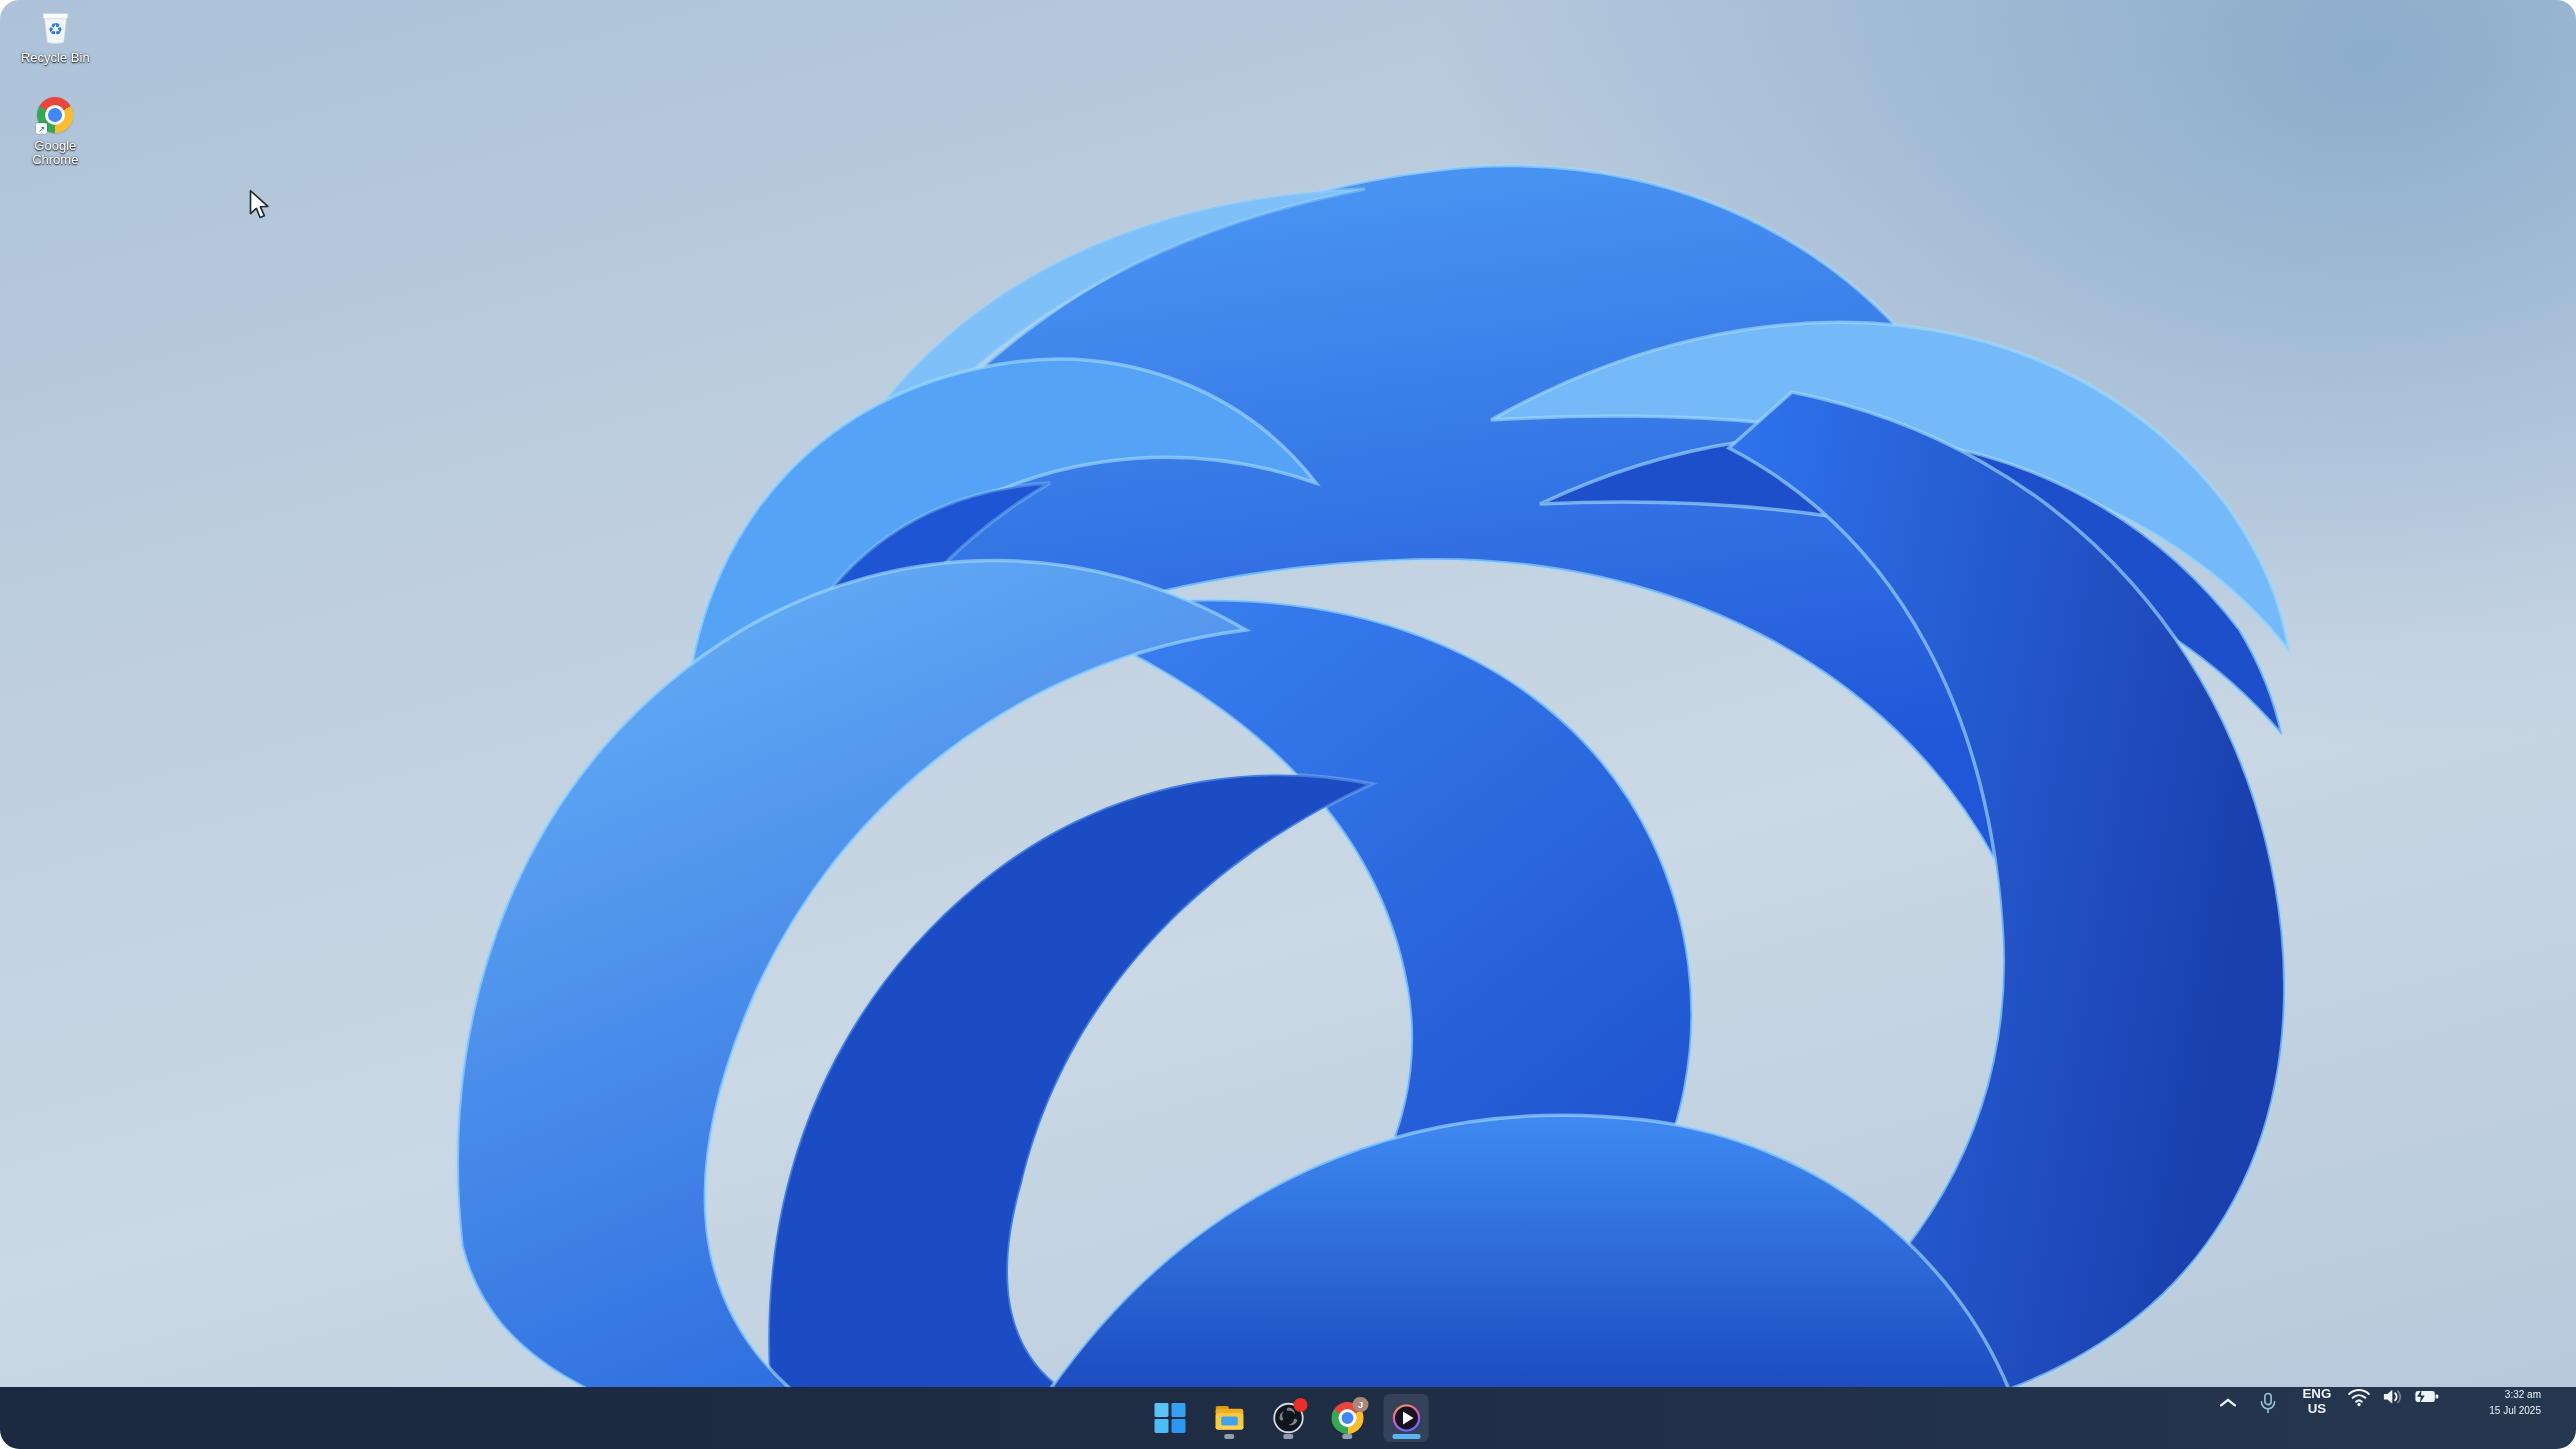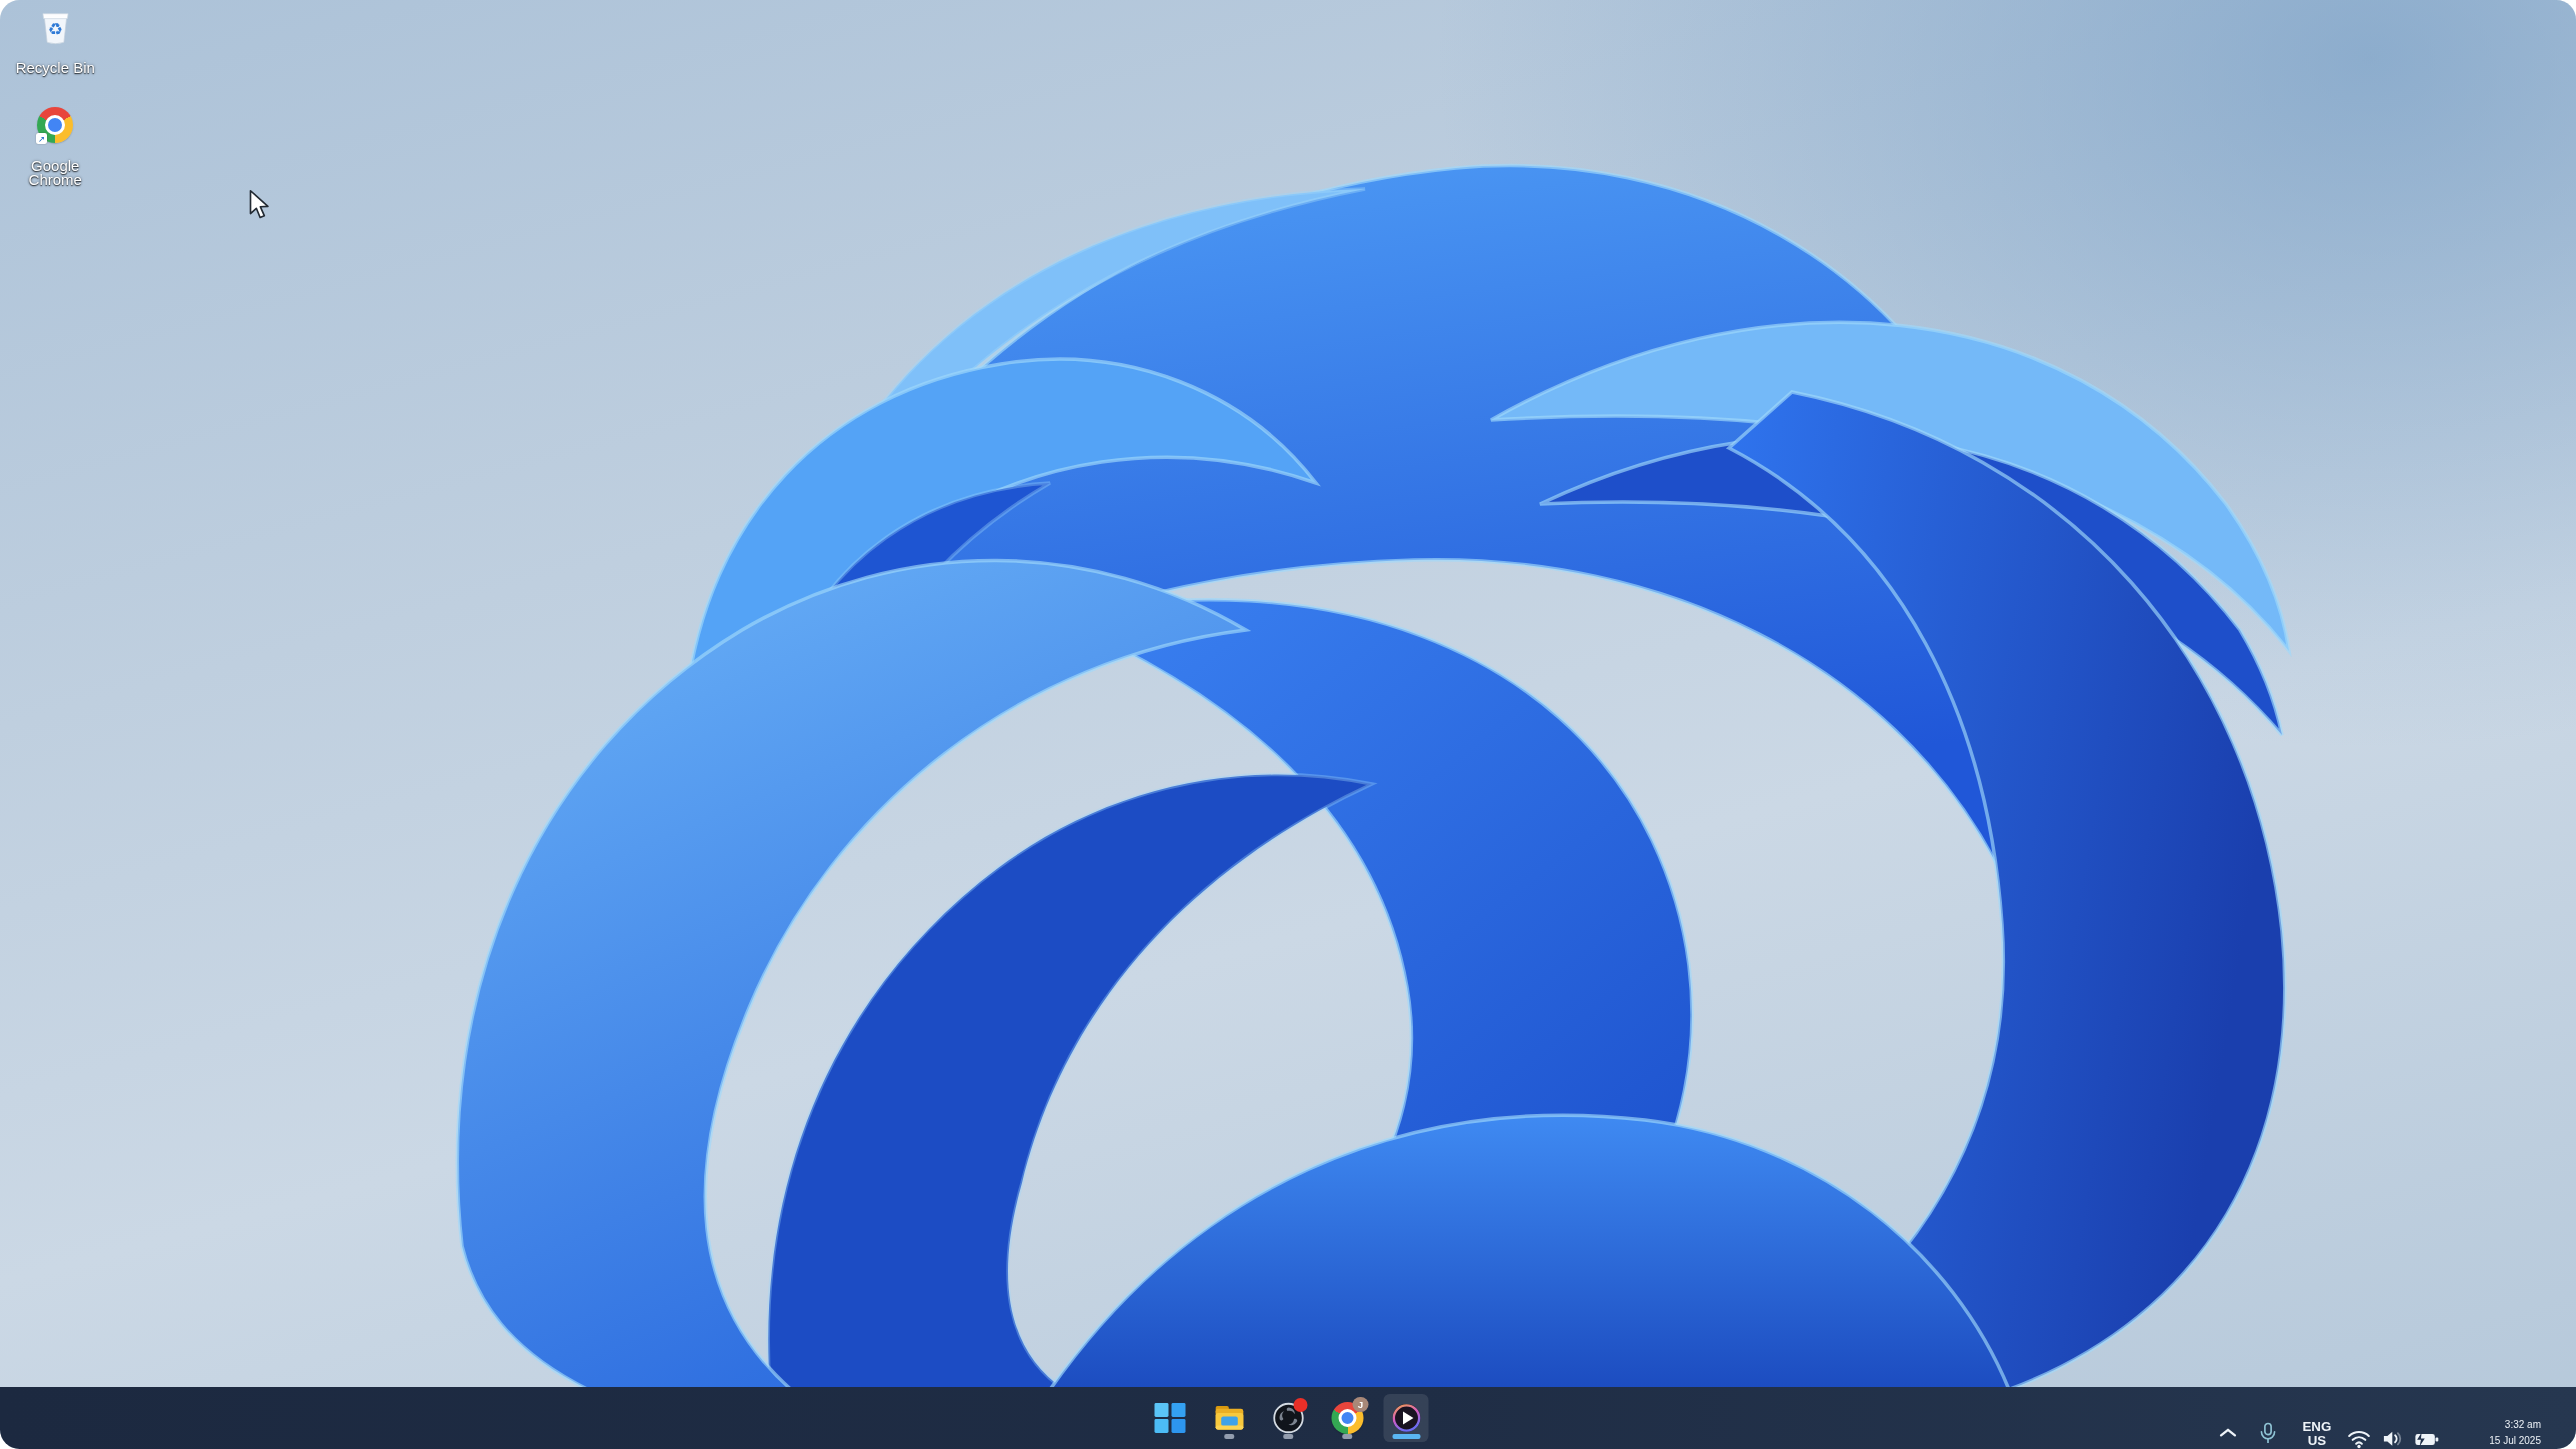--- a/index.html
+++ b/index.html
@@ -6,21 +6,21 @@
   body{width:2576px;height:1449px;font-family:"Liberation Sans",sans-serif;-webkit-font-smoothing:antialiased;}
   .screen{position:relative;width:2576px;height:1449px;border-radius:19.6px;overflow:hidden;
     background:
       radial-gradient(1610px 1190px at 92% 4%, rgba(110,152,194,.62), rgba(110,152,194,0) 58%),
       linear-gradient(165deg,#acc2d8 0%,#bfcfdf 34%,#cbd8e5 60%,#b5c8da 100%);}
   .wallpaper{position:absolute;inset:0;}
   
   .desktop-icons{position:absolute;left:9.8px;top:7px;width:91px;}
   .desktop-icon{width:91px;display:flex;flex-direction:column;align-items:center;margin-bottom:31px;cursor:default;}
   .desktop-icon .glyph{width:39px;height:39px;display:flex;align-items:center;justify-content:center;position:relative;}
-  .desktop-icon .label{margin-top:15px;font-size:15px;line-height:13.3px;color:#ffffff;text-align:center;
+  .desktop-icon .label{margin-top:5px;font-size:13px;line-height:13.3px;color:#ffffff;text-align:center;
      white-space:pre-line;text-shadow:0 0.7px 1.4px rgba(0,0,0,.85),0 0 2.8px rgba(0,0,0,.45);}
   .chrome-ball{position:relative;border-radius:50%;
      background:conic-gradient(from -60deg,#e8453c 0 120deg,#fbbd2c 120deg 240deg,#34a853 240deg 360deg);
      box-shadow:0 0.7px 1.4px rgba(0,0,0,.25);}
   .chrome-ball .hub{position:absolute;left:50%;top:50%;transform:translate(-50%,-50%);
      background:#4285f4;border:3.5px solid #ffffff;border-radius:50%;}
   .ball-52{width:36px;height:36px;} .ball-52 .hub{width:14px;height:14px;}
   .ball-46{width:32px;height:32px;} .ball-46 .hub{width:12px;height:12px;border-width:3.2px;}
   .shortcut-badge{position:absolute;left:-1.4px;bottom:-1.4px;width:11.2px;height:11.2px;background:#ffffff;border-radius:2.1px;
      display:flex;align-items:center;justify-content:center;font-size:8.4px;color:#1565c0;box-shadow:0 0 1.4px rgba(0,0,0,.4);}
@@ -40,21 +40,21 @@
   .win-logo{display:grid;grid-template-columns:14px 14px;grid-template-rows:14px 14px;gap:2.8px;}
   .win-logo i{border-radius:1.4px;}
   .win-logo i:nth-child(1){background:#5ac4f7;}
   .win-logo i:nth-child(2){background:#34a1f2;}
   .win-logo i:nth-child(3){background:#4cbcf6;}
   .win-logo i:nth-child(4){background:#2d96ef;}
   .badge-dot{position:absolute;top:4.2px;right:2.8px;width:14px;height:14px;border-radius:50%;background:#e92f28;}
   .badge-letter{position:absolute;top:2.8px;right:1.4px;width:15.4px;height:15.4px;border-radius:50%;background:#a88878;
      color:#fff;font-size:9.8px;font-weight:bold;display:flex;align-items:center;justify-content:center;}
   
-  .tb-right{position:absolute;right:0;top:0;height:100%;display:flex;align-items:flex-end;padding-right:35px;}
+  .tb-right{position:absolute;right:0;top:0;height:100%;display:flex;align-items:flex-start;padding-right:35px;}
   .tray-btn{position:relative;border:none;background:transparent;border-radius:5.6px;display:flex;align-items:center;
      justify-content:center;cursor:pointer;color:#eef3f8;padding:0;}
   .lang{display:flex;flex-direction:column;align-items:center;justify-content:center;width:43px;margin-left:11.2px;}
   .lang span{font-size:13.3px;font-weight:600;color:#eef3f8;line-height:14.7px;}
   .quick{display:flex;align-items:center;gap:9.8px;width:98px;justify-content:center;margin-left:5.6px;}
   .clock{flex-direction:column;align-items:flex-end;margin-left:7px;min-width:92px;}
   .clock span{font-size:10px;color:#eef3f8;line-height:16px;white-space:nowrap;}
   .chev{width:32px;height:32px;}
   .mic{width:32px;height:32px;margin-left:8.4px;}
 </style>

